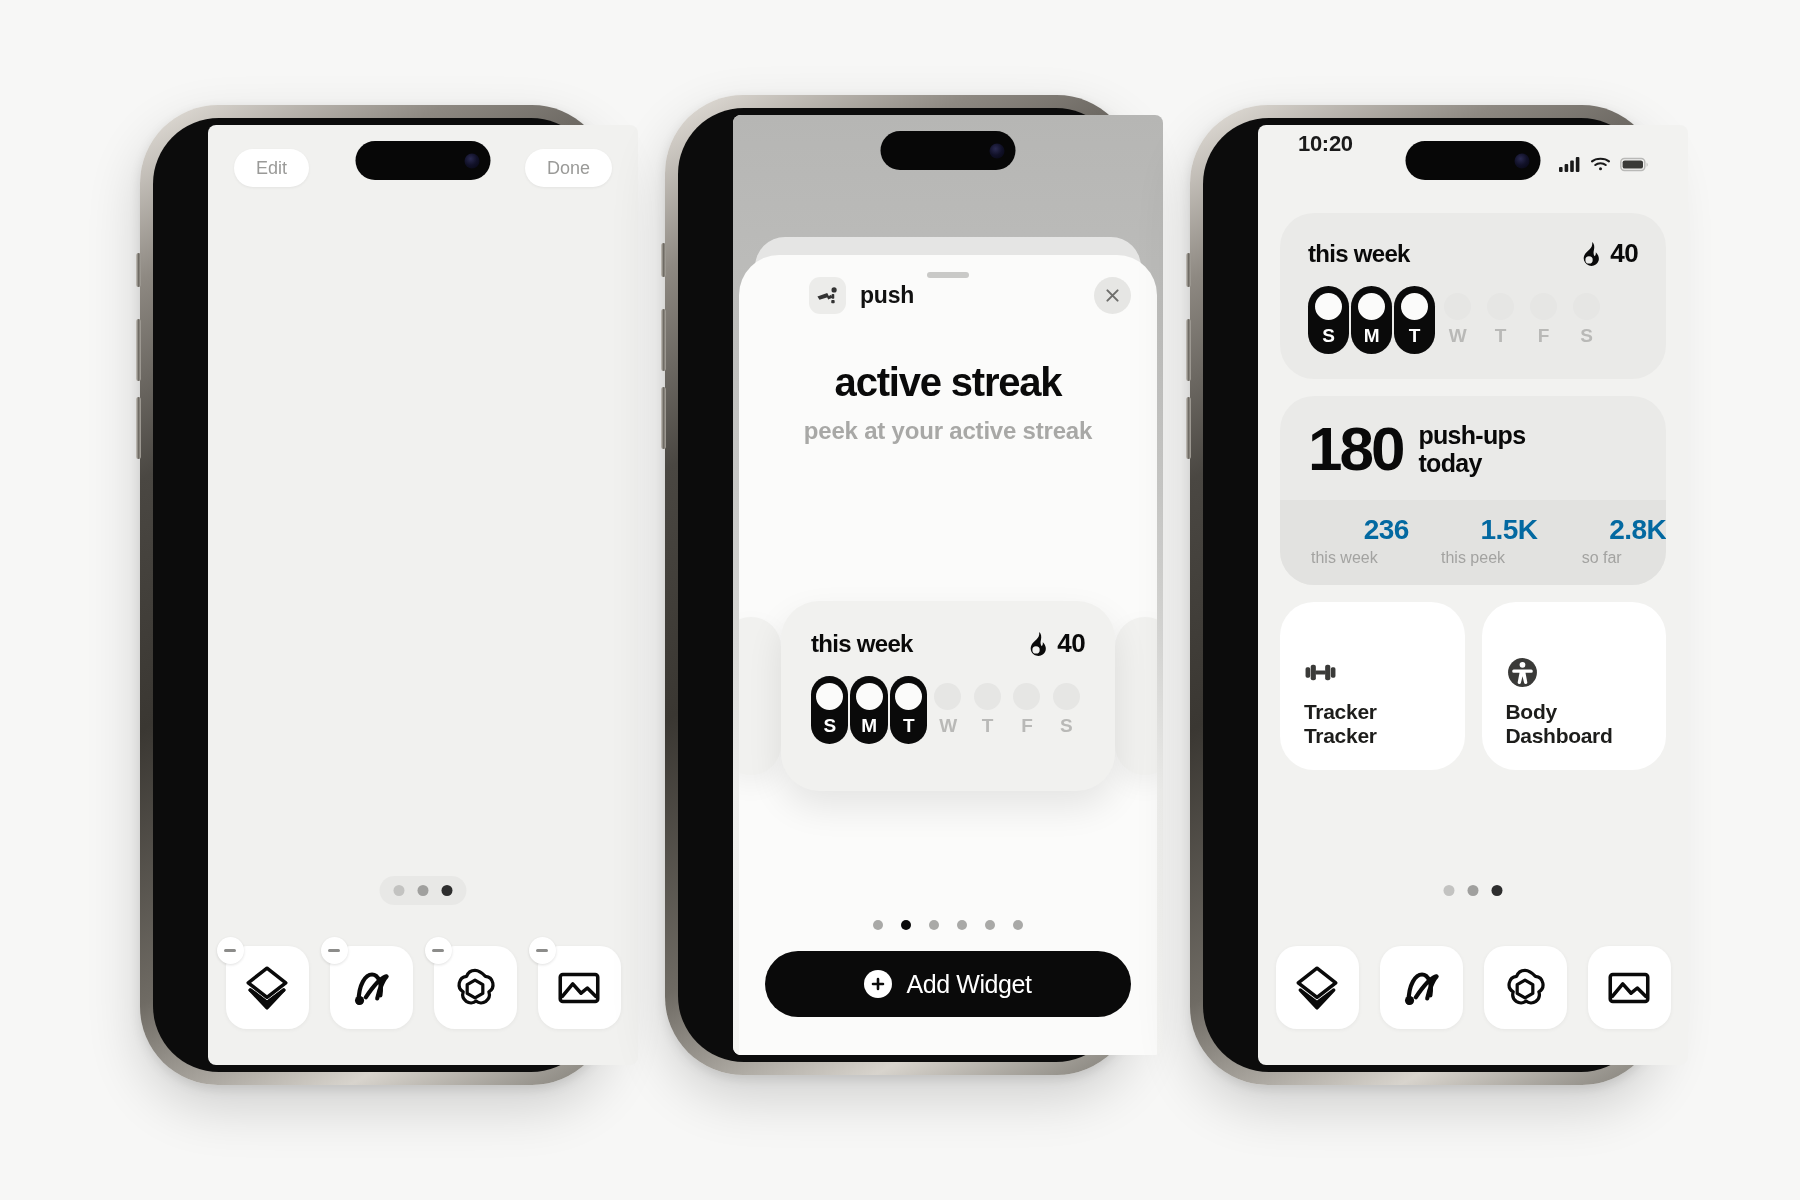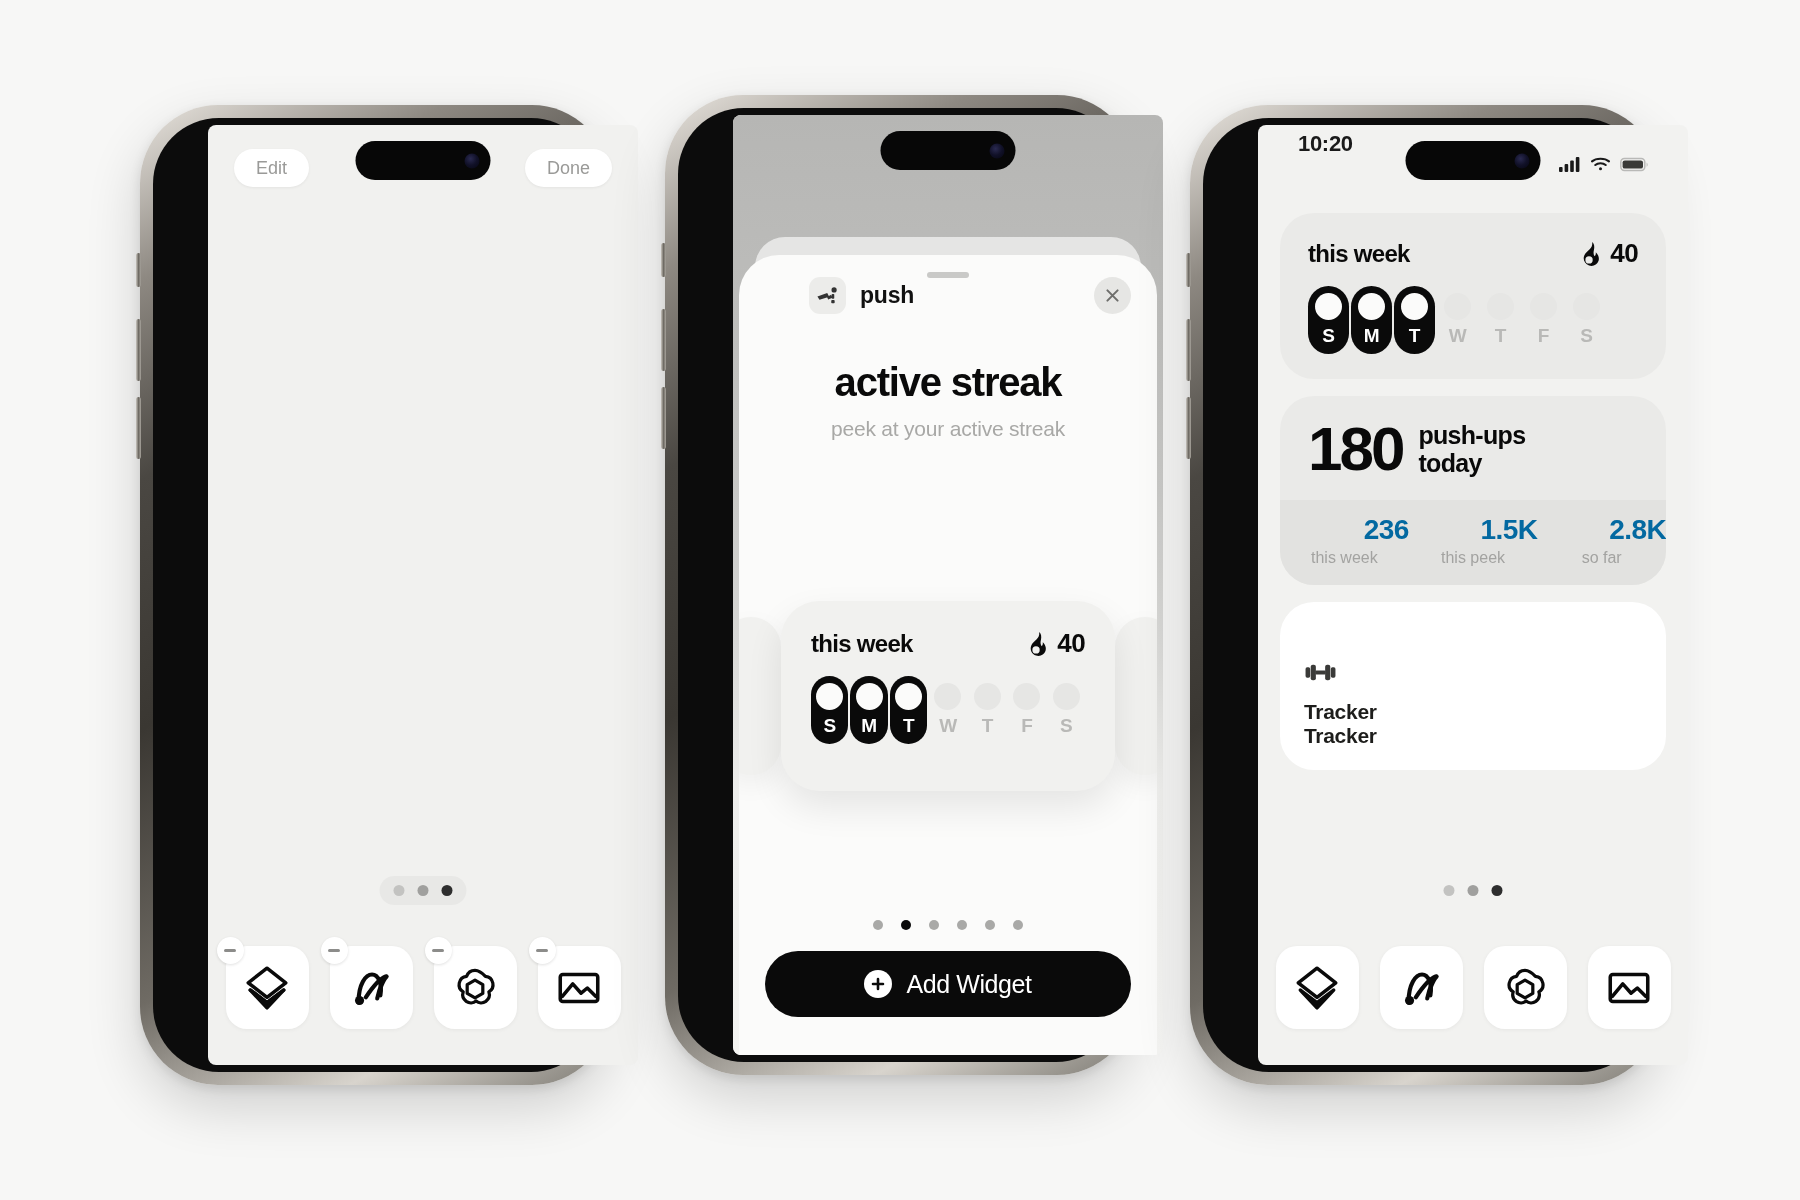--- a/index.html
+++ b/index.html
@@ -246,22 +246,22 @@
     font-size: 40px;
     font-weight: 700;
     letter-spacing: -1.2px;
     color: #0a0a0a;
   }
   .widget-sub {
     position: absolute;
     top: 162px;
     left: 0; right: 0;
     text-align: center;
-    font-size: 21px;
-    font-weight: 400;
+    font-size: 24px;
+    font-weight: 700;
     color: #a8a8a6;
     letter-spacing: -0.2px;
   }
 
   .carousel {
     position: absolute;
     top: 346px;
     left: 0;
     right: 0;
     height: 190px;
@@ -796,20 +796,31 @@
                 <rect x="6.5" y="8.5" width="5" height="15" rx="2"></rect>
                 <rect x="11" y="14" width="10" height="4" rx="1"></rect>
                 <rect x="20.5" y="8.5" width="5" height="15" rx="2"></rect>
                 <rect x="26" y="11" width="4.5" height="10" rx="1.6"></rect>
               </svg>
               <span class="sc-label">
                 <span>Tracker</span><br>
                 <span>Tracker</span>
               </span>
             </div>
+            <div class="shortcut">
+              <svg viewBox="0 0 32 32">
+                <circle cx="16" cy="16" r="14" fill="#3a3a38"></circle>
+                <circle cx="16" cy="8.6" r="2.8" fill="#ffffff"></circle>
+                <path d="M7.5 13.2 h17 a1.5 1.5 0 0 1 0 3 h-5.6 l1.8 9.4 a1.6 1.6 0 0 1 -3.1 .6 L16 19.6 l-1.6 6.6 a1.6 1.6 0 0 1 -3.1 -.6 l1.8 -9.4 H7.5 a1.5 1.5 0 0 1 0 -3 z" fill="#ffffff"></path>
+              </svg>
+              <span class="sc-label">
+                <span>Body</span><br>
+                <span>Dashboard</span>
+              </span>
+            </div>
           </div>
         </div>
 
         <div class="page-dots" style="bottom:160px;">
           <span class="pdot"></span>
           <span class="pdot mid"></span>
           <span class="pdot active"></span>
         </div>
 
         <div class="dock" style="bottom:36px;">

